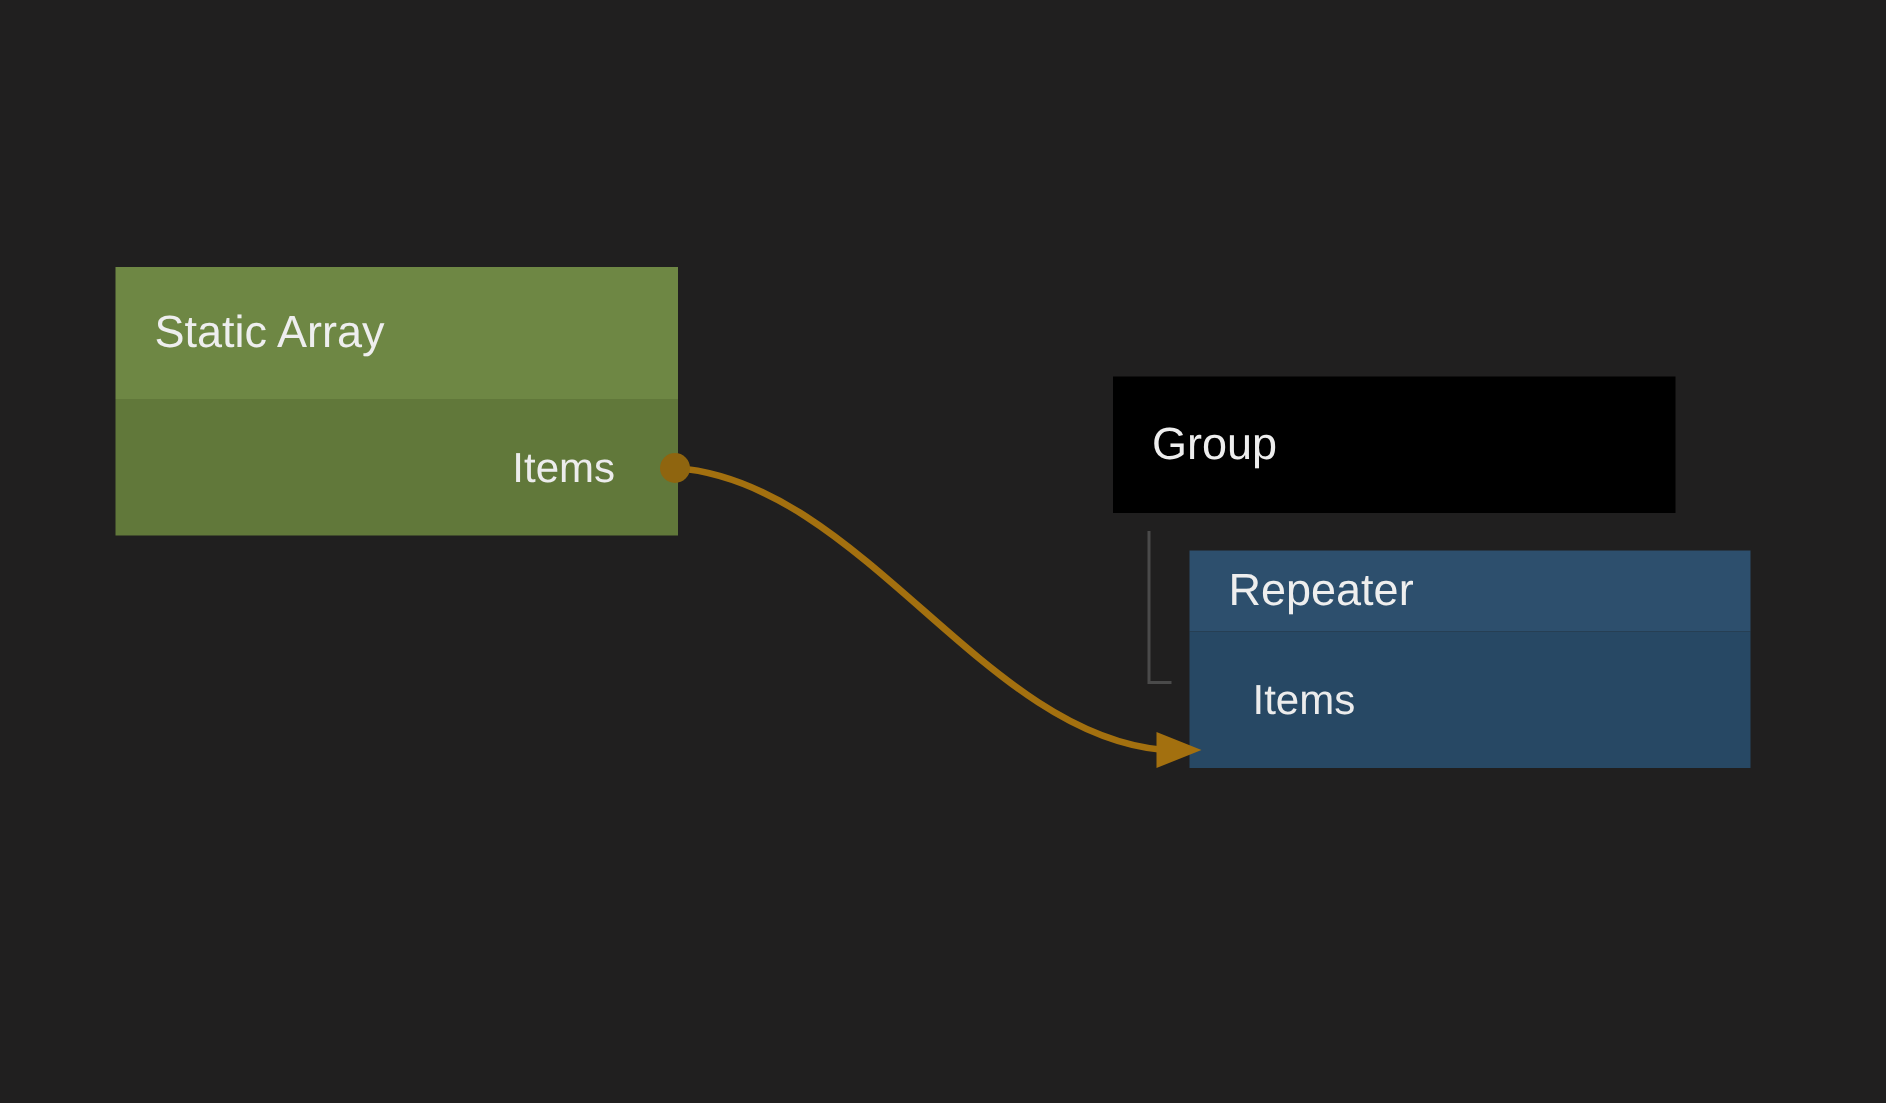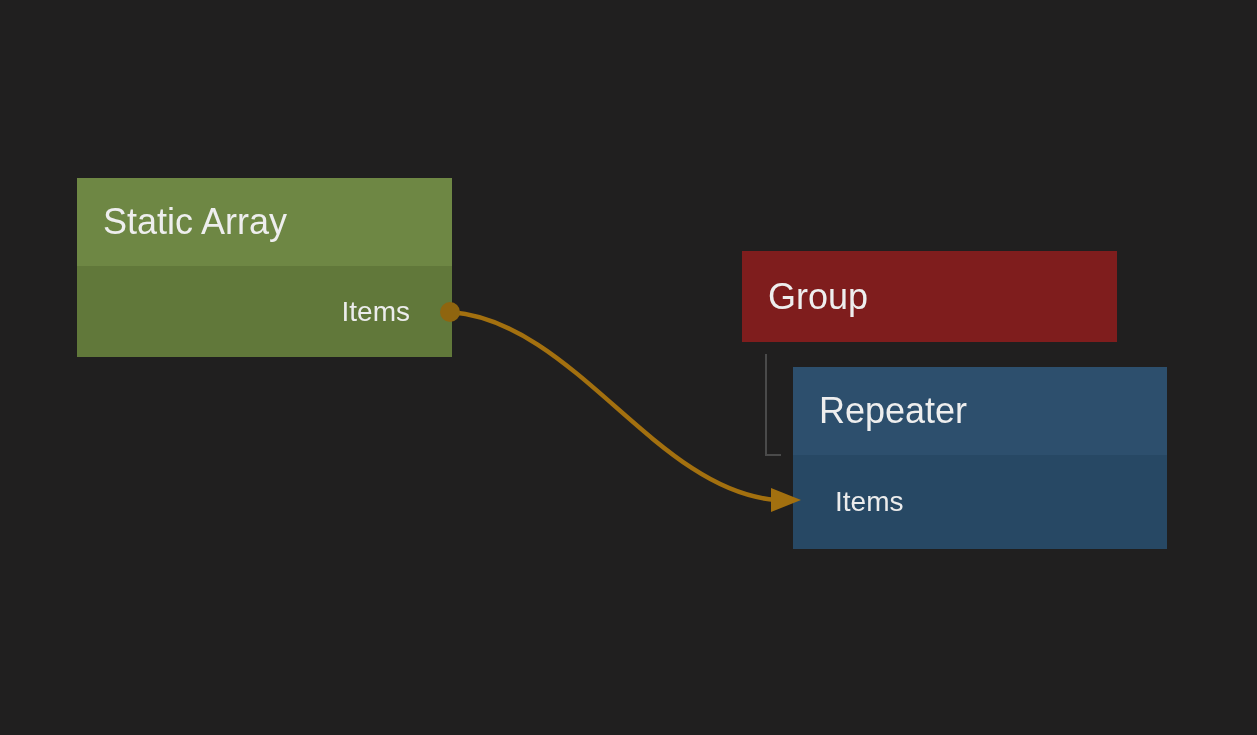--- a/index.html
+++ b/index.html
@@ -21,21 +21,21 @@
     flex-direction: column;
   }
   .node-header {
     display: flex;
     align-items: center;
     height: 88px;
     padding: 0 26px;
     box-sizing: border-box;
   }
   .node-title {
-    font-size: 36px;
+    font-size: 30px;
     font-weight: 400;
     color: #eeeeee;
     white-space: nowrap;
   }
   .node-body {
     flex: 1;
     display: flex;
     flex-direction: column;
     justify-content: center;
   }
@@ -48,21 +48,21 @@
   }
   .port-row.output { justify-content: flex-end; }
   .port-row.input  { justify-content: flex-start; }
   .port-label {
     font-size: 28px;
     color: #ececec;
     white-space: nowrap;
   }
   #node-static-array { left: 77px;  top: 178px; width: 375px; height: 179px; }
   #node-group        { left: 742px; top: 251px; width: 375px; height: 91px;  }
-  #node-repeater     { left: 793px; top: 367px; width: 374px; height: 182px; }
+  #node-repeater     { left: 793px; top: 367px; width: 374px; height: 145px; }
   #node-group .node-header { height: 91px; }
   .overlay-svg {
     position: absolute;
     left: 0; top: 0;
     width: 1257px;
     height: 735px;
     pointer-events: none;
     z-index: 5;
   }
 </style>
@@ -76,21 +76,21 @@
       <span class="node-title" data-bind="nodes.static_array.title">Static Array</span>
     </div>
     <div class="node-body" data-bind-style="backgroundColor:nodes.static_array.body_color" style="background-color: rgb(97, 120, 58);">
       <div class="port-row output">
         <span class="port-label" data-bind="nodes.static_array.output_port.label">Items</span>
       </div>
     </div>
   </div>
 
   <div class="node" id="node-group">
-    <div class="node-header" data-bind-style="backgroundColor:nodes.group.header_color" style="background-color: #7f1d1d;">
+    <div class="node-header" data-bind-style="backgroundColor:nodes.group.header_color" style="background-color: #000000;">
       <span class="node-title" data-bind="nodes.group.title">Group</span>
     </div>
   </div>
 
   <div class="node" id="node-repeater">
     <div class="node-header" data-bind-style="backgroundColor:nodes.repeater.header_color" style="background-color: rgb(45, 79, 109);">
       <span class="node-title" data-bind="nodes.repeater.title">Repeater</span>
     </div>
     <div class="node-body" data-bind-style="backgroundColor:nodes.repeater.body_color" style="background-color: rgb(39, 72, 100);">
       <div class="port-row input">

